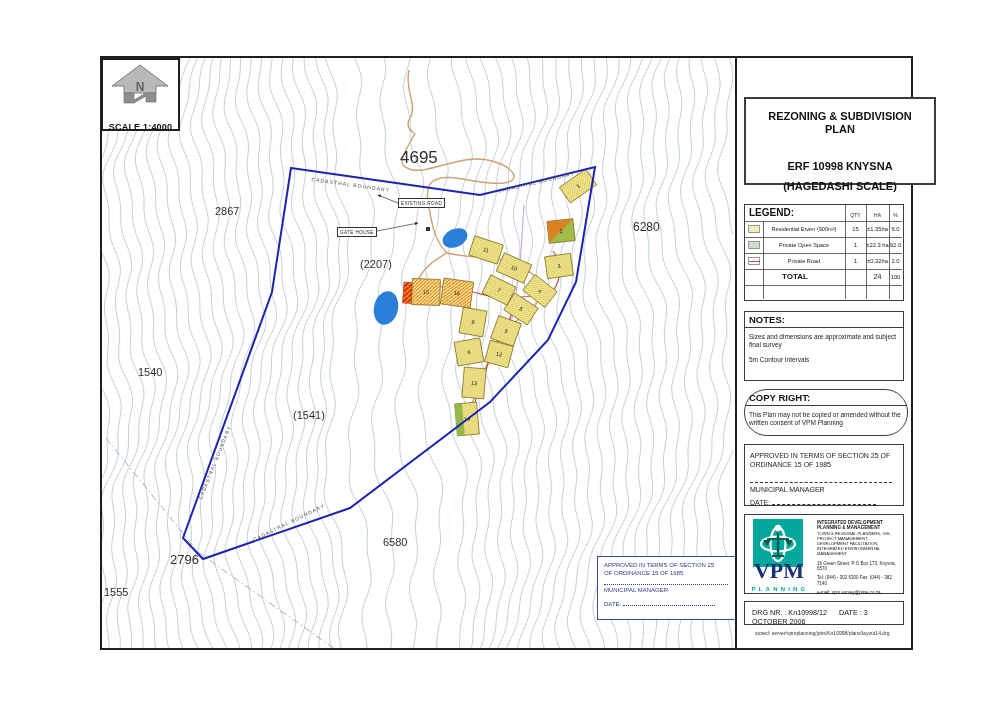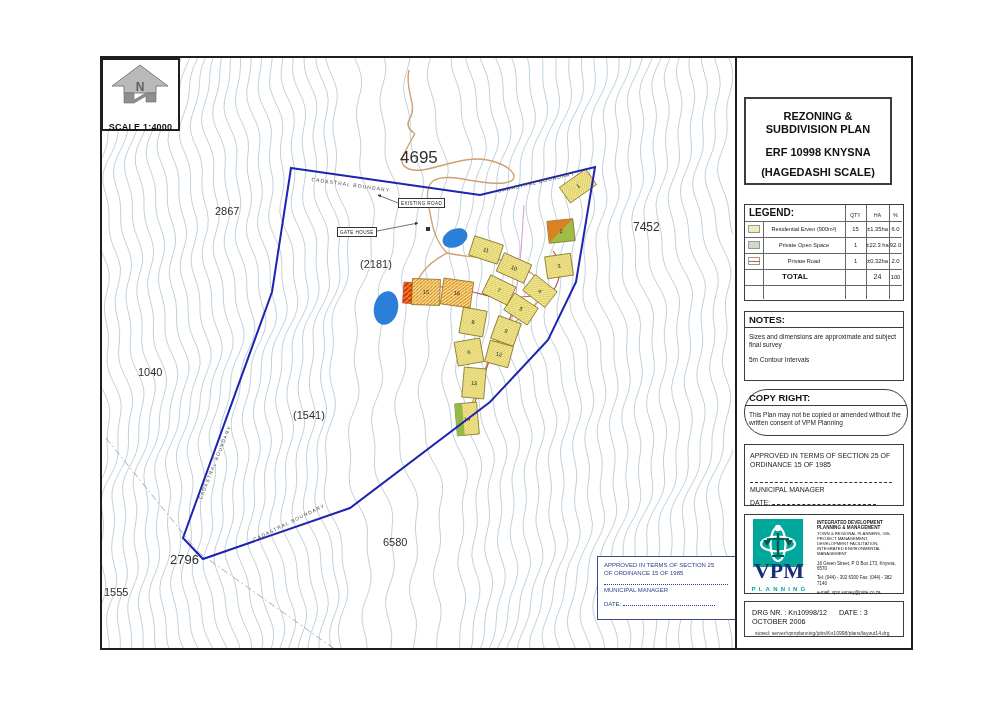--- a/index.html
+++ b/index.html
@@ -15,23 +15,23 @@
   .boxed-label{position:absolute;background:#fff;border:1px solid #333;font-size:4.6px;letter-spacing:.4px;padding:1.5px 2px;color:#222;white-space:nowrap;}
   
   #map-approval{position:absolute;left:597px;top:556px;width:140px;height:64px;background:#fff;border:1px solid #3d4c86;box-sizing:border-box;color:#2b3e8c;font-size:6px;line-height:7.5px;padding:5px 6px;}
   .ma-sig{border-bottom:1px dotted #2b3e8c;height:7px;width:124px;}
   .ma-sub{margin-top:2px;}
   .ma-date{margin-top:5px;}
   .ma-dateline{display:inline-block;width:92px;border-bottom:1px dotted #2b3e8c;height:5px;margin-left:2px;}
   
   #right-panel{position:absolute;left:735px;top:56px;width:178px;height:594px;background:#fff;border:2px solid #1e1e1e;box-sizing:border-box;}
   .panel-box{position:absolute;background:#fff;border:1.5px solid #3c3c3c;box-sizing:border-box;}
-  #title-box{left:744px;top:97px;width:148px;height:88px;border-width:2px;text-align:center;color:#111;}
+  #title-box{left:744px;top:97px;width:192px;height:88px;border-width:2px;text-align:center;color:#111;}
   .title-l1{font-weight:bold;font-size:11px;line-height:13px;margin-top:11px;padding:0 8px;}
-  .title-l2{font-weight:bold;font-size:11px;margin-top:10px;}
+  .title-l2{font-weight:bold;font-size:11px;margin-top:24px;}
   .title-l3{font-weight:bold;font-size:11px;margin-top:8px;}
   #legend-box{left:744px;top:204px;width:160px;height:97px;}
   .lg-header{position:absolute;left:4px;top:2px;font-size:10px;font-weight:bold;color:#111;}
   .lg-colh{position:absolute;top:7px;font-size:5px;color:#222;text-align:center;}
   .lg-vline{position:absolute;width:1px;background:#666;}
   .lg-hline{position:absolute;height:1px;background:#666;left:0;width:157px;}
   .lg-label{position:absolute;left:18px;width:82px;text-align:center;font-size:5.6px;line-height:16px;color:#222;}
   .lg-val{position:absolute;text-align:center;font-size:5.8px;line-height:16px;color:#222;}
   .lg-swatch{position:absolute;left:3px;width:12px;height:8px;border:0.5px solid #999;box-sizing:border-box;}
   .sw-res{background:#f1ecbc;}
@@ -50,21 +50,21 @@
   .ap-date{margin-top:4px;}
   .ap-dateline{display:inline-block;width:104px;border-bottom:1.2px dashed #333;height:4px;margin-left:2px;}
   #vpm-box{left:744px;top:514px;width:160px;height:80px;}
   #vpm-logo{position:absolute;left:8px;top:4px;}
   #vpm-name{position:absolute;left:4px;top:45px;width:60px;text-align:center;font-family:"Liberation Serif",serif;font-weight:bold;font-size:22px;line-height:22px;color:#1b2f77;}
   #vpm-sub{position:absolute;left:2px;top:71px;width:66px;text-align:center;font-size:6px;font-weight:bold;letter-spacing:3.2px;color:#00a89c;}
   #firm-text{position:absolute;left:72px;top:5px;width:84px;color:#222;}
   .firm-tagline{font-size:4.6px;font-weight:bold;line-height:5.2px;}
   .firm-services{font-size:4.2px;line-height:4.9px;margin-top:2px;}
   .firm-line{font-size:4.5px;line-height:5.2px;margin-top:4px;}
-  #drg-box{left:744px;top:601px;width:160px;height:36px;}
+  #drg-box{left:744px;top:601px;width:160px;height:24px;}
   .drg-line1{padding:6px 0 0 7px;font-size:7.2px;color:#111;}
   .drg-date{margin-left:12px;}
   .drg-line2{padding-left:10px;margin-top:4px;font-size:5px;color:#333;}
 </style>
 </head>
 <body>
 
 <div id="page">
 
   <svg id="map-svg" width="1000" height="707" viewBox="0 0 1000 707">
@@ -247,23 +247,23 @@
       <polygon points="8,26 36,5 64,26 52,26 52,33 20,33 20,26" fill="#b9b9b9" stroke="#7e7e7e" stroke-width="1"></polygon>
       <polygon points="20,33 30,33 30,40 42,33 52,33 52,42 42,42 42,36 30,43 20,43" fill="#8f8f8f" stroke="#6a6a6a" stroke-width="0.6"></polygon>
       <text x="36" y="31" text-anchor="middle" font-size="12" font-weight="bold" fill="#5f5f5f" font-family="Liberation Sans, sans-serif">N</text>
     </svg>
     <div id="scale-label">SCALE 1:4000</div>
   </div>
 
   <div id="labels-layer">
       <div class="map-label" style="left: 400px; top: 148px; font-size: 17px;">4695</div>
       <div class="map-label" style="left: 215px; top: 205px; font-size: 11px;">2867</div>
-      <div class="map-label" style="left: 360px; top: 258px; font-size: 11px;">(2181)</div>
-      <div class="map-label" style="left: 633px; top: 220px; font-size: 12px;">7452</div>
-      <div class="map-label" style="left: 138px; top: 366px; font-size: 11px;">1040</div>
+      <div class="map-label" style="left: 360px; top: 258px; font-size: 11px;">(2207)</div>
+      <div class="map-label" style="left: 633px; top: 220px; font-size: 12px;">6280</div>
+      <div class="map-label" style="left: 138px; top: 366px; font-size: 11px;">1540</div>
       <div class="map-label" style="left: 293px; top: 409px; font-size: 11px;">(1541)</div>
       <div class="map-label" style="left: 170px; top: 552px; font-size: 13px;">2796</div>
       <div class="map-label" style="left: 104px; top: 586px; font-size: 11px;">1555</div>
       <div class="map-label" style="left: 383px; top: 536px; font-size: 11px;">6580</div>
       <div class="map-label" style="left: 312px; top: 176px; font-size: 5px; letter-spacing: 1.1px; color: rgb(74, 74, 74); transform: rotate(8deg);">CADASTRAL BOUNDARY</div>
       <div class="map-label" style="left: 497px; top: 188px; font-size: 5px; letter-spacing: 1.1px; color: rgb(74, 74, 74); transform: rotate(-13deg);">CADASTRAL BOUNDARY</div>
       <div class="map-label" style="left: 197px; top: 498px; font-size: 5px; letter-spacing: 1.1px; color: rgb(74, 74, 74); transform: rotate(-68deg);">CADASTRAL BOUNDARY</div>
       <div class="map-label" style="left: 252px; top: 537px; font-size: 5px; letter-spacing: 1.1px; color: rgb(74, 74, 74); transform: rotate(-26deg);">CADASTRAL BOUNDARY</div>
       <div class="boxed-label" style="left: 398px; top: 198px;">EXISTING ROAD</div>
       <div class="boxed-label" style="left: 337px; top: 227px;">GATE HOUSE</div>

